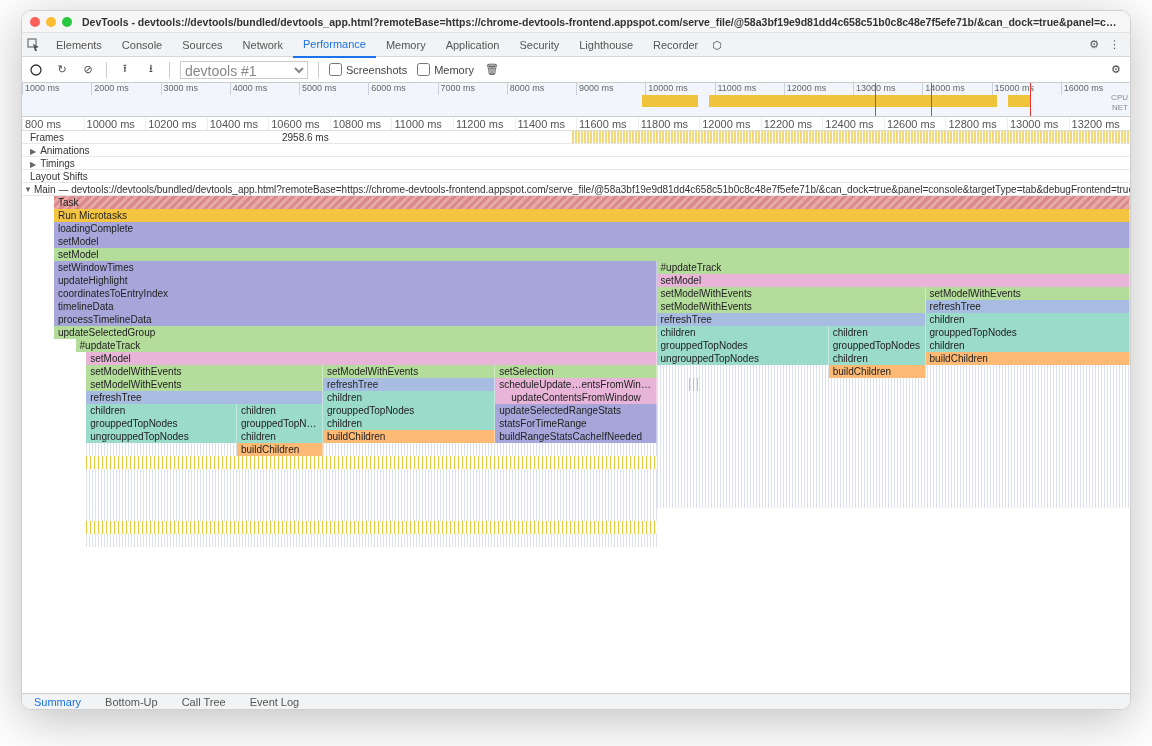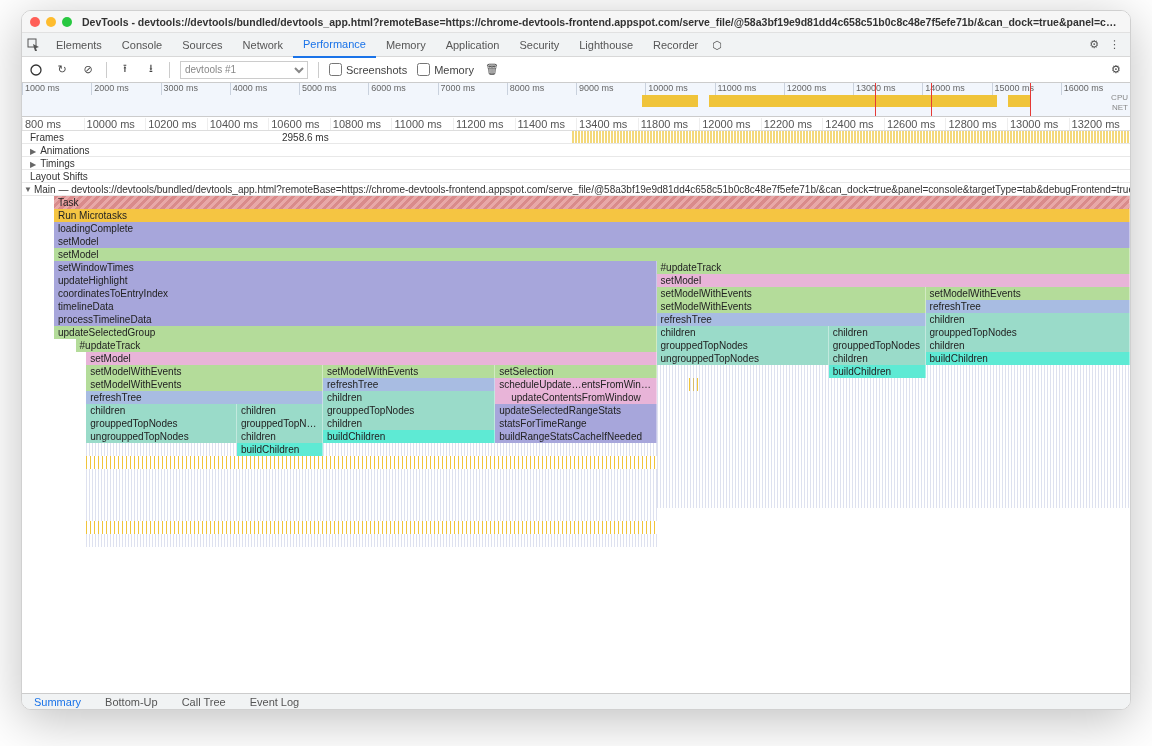--- a/index.html
+++ b/index.html
@@ -13,21 +13,21 @@
   .titlebar-title{ font-weight:600; white-space:nowrap; overflow:hidden; text-overflow:ellipsis;}
   .tabbar { display:flex; align-items:center; height:24px; border-bottom:1px solid #d8d8d8; background:#f1f3f4; font-size:11px; }
   .tabbar .inspect-icon{ width:24px; display:flex; align-items:center; justify-content:center; color:#555;}
   .tabbar .tab{ padding:0 10px; line-height:24px; cursor:pointer; color:#555;}
   .tabbar .tab.active{ color:#1a73e8; border-bottom:2px solid #1a73e8; margin-bottom:-1px;}
   .tabbar .spacer{flex:1;}
   .tabbar .right-icons{display:flex; gap:10px; padding-right:10px; color:#555;}
   .toolbar{display:flex; align-items:center; height:26px; border-bottom:1px solid #ccc; font-size:11px; padding:0 6px; gap:10px; color:#444;}
   .toolbar .ico{width:16px; height:16px; display:flex; align-items:center; justify-content:center; cursor:pointer;}
   .toolbar .sep{width:1px; height:16px; background:#ccc;}
-  .toolbar select{font-size:10px; border:1px solid #ccc; background:#fff; height:18px; width:128px; color:#888;}
+  .toolbar select{font-size:14px; border:1px solid #ccc; background:#fff; height:18px; width:128px; color:#888;}
   .toolbar label{display:flex; align-items:center; gap:4px;}
   .toolbar .spacer{flex:1;}
   .overview{height:34px; border-bottom:1px solid #ccc; position:relative; background:#f2f6fc;}
   .overview .ruler{position:absolute; top:0; left:0; right:0; height:12px; display:flex; font-size:9px; color:#666;}
   .overview .ruler span{flex:1; border-left:1px solid #c9d1dd; padding-left:2px; white-space:nowrap;}
   .overview .bars{position:absolute; top:12px; left:0; right:0; height:14px;}
   .overview .bar{position:absolute; top:0; height:12px; background:#f0c43a;}
   .overview .labels{position:absolute; right:2px; top:10px; font-size:8px; color:#888; line-height:10px; text-align:right;}
   .overview .marker{position:absolute; top:0; width:1px; height:100%; background:#e53935;}
   .subruler{height:14px; border-bottom:1px solid #ddd; display:flex; font-size:11px; color:#555; background:#fff; padding-top:1px;}
@@ -38,21 +38,21 @@
   .main-header{height:13px; background:#fff; border-bottom:1px solid #e8e8e8; font-size:10px; color:#333; display:flex; align-items:center; padding-left:2px; white-space:nowrap; overflow:hidden;}
   .main-header .expand{color:#666; font-size:8px; margin-right:2px;}
   .flame{position:relative; background:#fff;}
   .row{height:13px; position:relative; font-size:10px; line-height:13px; white-space:nowrap; overflow:hidden;margin-left:32px;}
   .blk{position:absolute; top:0; height:13px; border-right:1px solid rgba(255,255,255,0.4); padding-left:4px; overflow:hidden; text-overflow:ellipsis; color:#222;}
   .c-task{background:repeating-linear-gradient(135deg,#d98b8b 0,#d98b8b 3px,#e8a8a8 3px,#e8a8a8 6px);}
   .c-yellow{background:#f5c542;}
   .c-purple{background:#a7a6db;}
   .c-green{background:#b4dc9a;}
   .c-teal{background:#9adbc9;}
-  .c-cyan{background:#5eead4;}
+  .c-cyan{background:#fdba74;}
   .c-pink{background:#e8b4d8;}
   .c-blue{background:#a8bce2;}
   .dense{position:absolute; top:0; height:100%; background:repeating-linear-gradient(90deg, rgba(160,170,210,0.35) 0, rgba(160,170,210,0.35) 1px, transparent 1px, transparent 3px);}
   .dense.y{background:repeating-linear-gradient(90deg, #f0c43a 0, #f0c43a 1px, transparent 1px, transparent 4px);}
   .bottom-tabs{position:absolute; bottom:0; left:0; right:0; height:16px; border-top:1px solid #ccc; display:flex; align-items:center; font-size:11px; background:#f1f3f4;}
   .bottom-tabs .btab{padding:0 12px; line-height:24px; cursor:pointer; color:#555;}
   .bottom-tabs .btab.active{color:#1a73e8;}
   svg{display:block;}
 </style>
 </head>
@@ -158,21 +158,21 @@
   <div class="subruler">
     <span>800 ms</span>
         <span>10000 ms</span>
         <span>10200 ms</span>
         <span>10400 ms</span>
     <span>10600 ms</span>
         <span>10800 ms</span>
         <span>11000 ms</span>
         <span>11200 ms</span>
     <span>11400 ms</span>
-        <span>13400 ms</span>
+        <span>11600 ms</span>
         <span>11800 ms</span>
         <span>12000 ms</span>
     <span>12200 ms</span>
         <span>12400 ms</span>
         <span>12600 ms</span>
         <span>12800 ms</span>
     <span>13000 ms</span>
         <span>13200 ms</span>
   </div>
 

